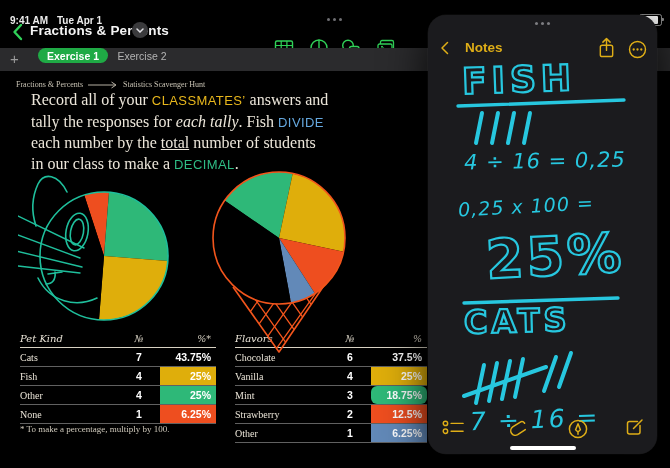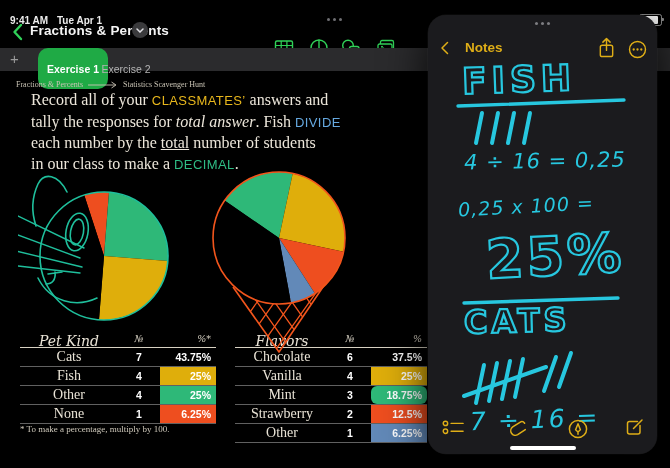--- a/index.html
+++ b/index.html
@@ -18,37 +18,37 @@
   #batt .tip{position:absolute;right:-3px;top:2.5px;width:2px;height:3.5px;background:rgba(255,255,255,.55);border-radius:0 1px 1px 0;}
 
   
   #toolbar{left:0;top:16px;width:670px;height:32px;}
   #doc-title{left:30px;top:7px;font-size:13.5px;font-weight:bold;color:#f4f4f4;letter-spacing:.2px;}
   #title-dd{left:132px;top:6px;width:16px;height:16px;border-radius:50%;background:#3a3a3c;display:flex;align-items:center;justify-content:center;}
   .gicon{width:20px;height:20px;}
   
   #tabbar{left:0;top:48px;width:670px;height:23px;background:#2b2b2d;}
   #tab-add{left:10px;top:2px;color:#9a9a9a;font-size:15px;font-weight:300;}
-  .tab{top:0;height:41px;display:flex;align-items:center;justify-content:center;font-size:10.5px;border-radius:10px;}
+  .tab{top:0;height:15px;display:flex;align-items:center;justify-content:center;font-size:10.5px;border-radius:10px;}
   #tab1{left:38px;width:70px;background:#1faa45;color:#fff;font-weight:bold;}
-  #tab2{left:92px;width:68px;color:#b4b4b4;}
+  #tab2{left:108px;width:68px;color:#b4b4b4;}
 
   
   #dochead{left:16px;top:80px;font-family:"Liberation Serif",serif;font-size:8px;color:#c9c3b4;display:flex;align-items:center;gap:5px;}
   #para{left:16px;top:90px;width:340px;font-family:"Liberation Serif",serif;font-size:16px;line-height:20.5px;color:#ece6da;margin-left:15px;}
   .acc{font-family:"Liberation Sans",sans-serif;font-size:13px;letter-spacing:.4px;}
   .y{color:#e8b71c}.b{color:#66a9e0}.g{color:#2fbd85}
   .it{font-style:italic}.un{text-decoration:underline;}
 
   
   .tbl{font-family:"Liberation Serif",serif;z-index:2;}
   .thead{display:flex;height:14px;border-bottom:1px solid #d8d2c3;color:#d6d0c2;
     font-style:italic;font-size:9.5px;font-family:"DejaVu Serif","Liberation Serif",serif;}
   .trow{display:flex;height:18px;align-items:center;border-bottom:1px solid rgba(255,255,255,.38);}
-  .c-label{flex:1;font-size:14px;color:#eae4d7;text-align:center;}
+  .c-label{flex:1;font-size:10px;color:#eae4d7;}
   .c-num{width:42px;text-align:center;font-family:"Liberation Sans",sans-serif;font-size:10.5px;font-weight:bold;color:#fff;}
   .c-pct{width:56px;height:18px;line-height:18px;text-align:right;font-family:"Liberation Sans",sans-serif;
     font-size:10.5px;font-weight:bold;color:#fff;padding-right:5px;box-sizing:border-box;}
   .thead .c-num,.thead .c-pct{font-weight:normal;font-family:inherit;font-size:9.5px;height:14px;line-height:12px;color:#d6d0c2;}
   .footnote{margin-top:0;font-size:9px;color:#cfc9bb;}
 
   
   #panel{left:428px;top:15px;width:229px;height:439px;background:#1b1b1e;border-radius:18px;
     box-shadow:0 12px 45px rgba(0,0,0,.85), 0 0 0 0.5px rgba(255,255,255,.09);z-index:10;overflow:hidden;}
   #panel-handle{left:0;right:0;top:7px;display:flex;justify-content:center;gap:3px;}
@@ -129,21 +129,21 @@
 
   <div id="dochead" class="abs">
     <span>Fractions &amp; Percents</span>
     <svg width="30" height="8" viewBox="0 0 30 8">
       <path d="M0 4 H27 M23.5 1 L28 4 L23.5 7" stroke="#c9c3b4" stroke-width="0.9" fill="none"></path>
     </svg>
     <span>Statistics Scavenger Hunt</span>
   </div>
   <div id="para" class="abs">
     <div><span>Record all of your </span><span class="acc y">CLASSMATES’</span><span> answers and</span></div>
-    <div><span>tally the responses for </span><span class="it">total answer</span><span>. Fish </span><span class="acc b">DIVIDE</span></div>
+    <div><span>tally the responses for </span><span class="it">each tally</span><span>. Fish </span><span class="acc b">DIVIDE</span></div>
     <div><span>each number by the </span><span class="un">total</span><span> number of students</span></div>
     <div><span>in our class to make a </span><span class="acc g">DECIMAL</span><span>.</span></div>
   </div>
 
   <svg class="abs" style="left:18px;top:170px;z-index:3;" width="172" height="154" viewBox="0 0 172 154">
     <g>
         <path d="M 86 86 L 66.2 25.1 A 64 64 0 0 1 91.0 22.2 Z" fill="#ee4e1f"></path>
         <path d="M 86 86 L 91.0 22.2 A 64 64 0 0 1 149.8 91.0 Z" fill="#2eb878"></path>
         <path d="M 86 86 L 149.8 91.0 A 64 64 0 0 1 81.0 149.8 Z" fill="#dfae0b"></path>
         <path d="M 86 86 L 81.0 149.8 A 64 64 0 0 1 66.2 25.1 Z" fill="#000000"></path>

